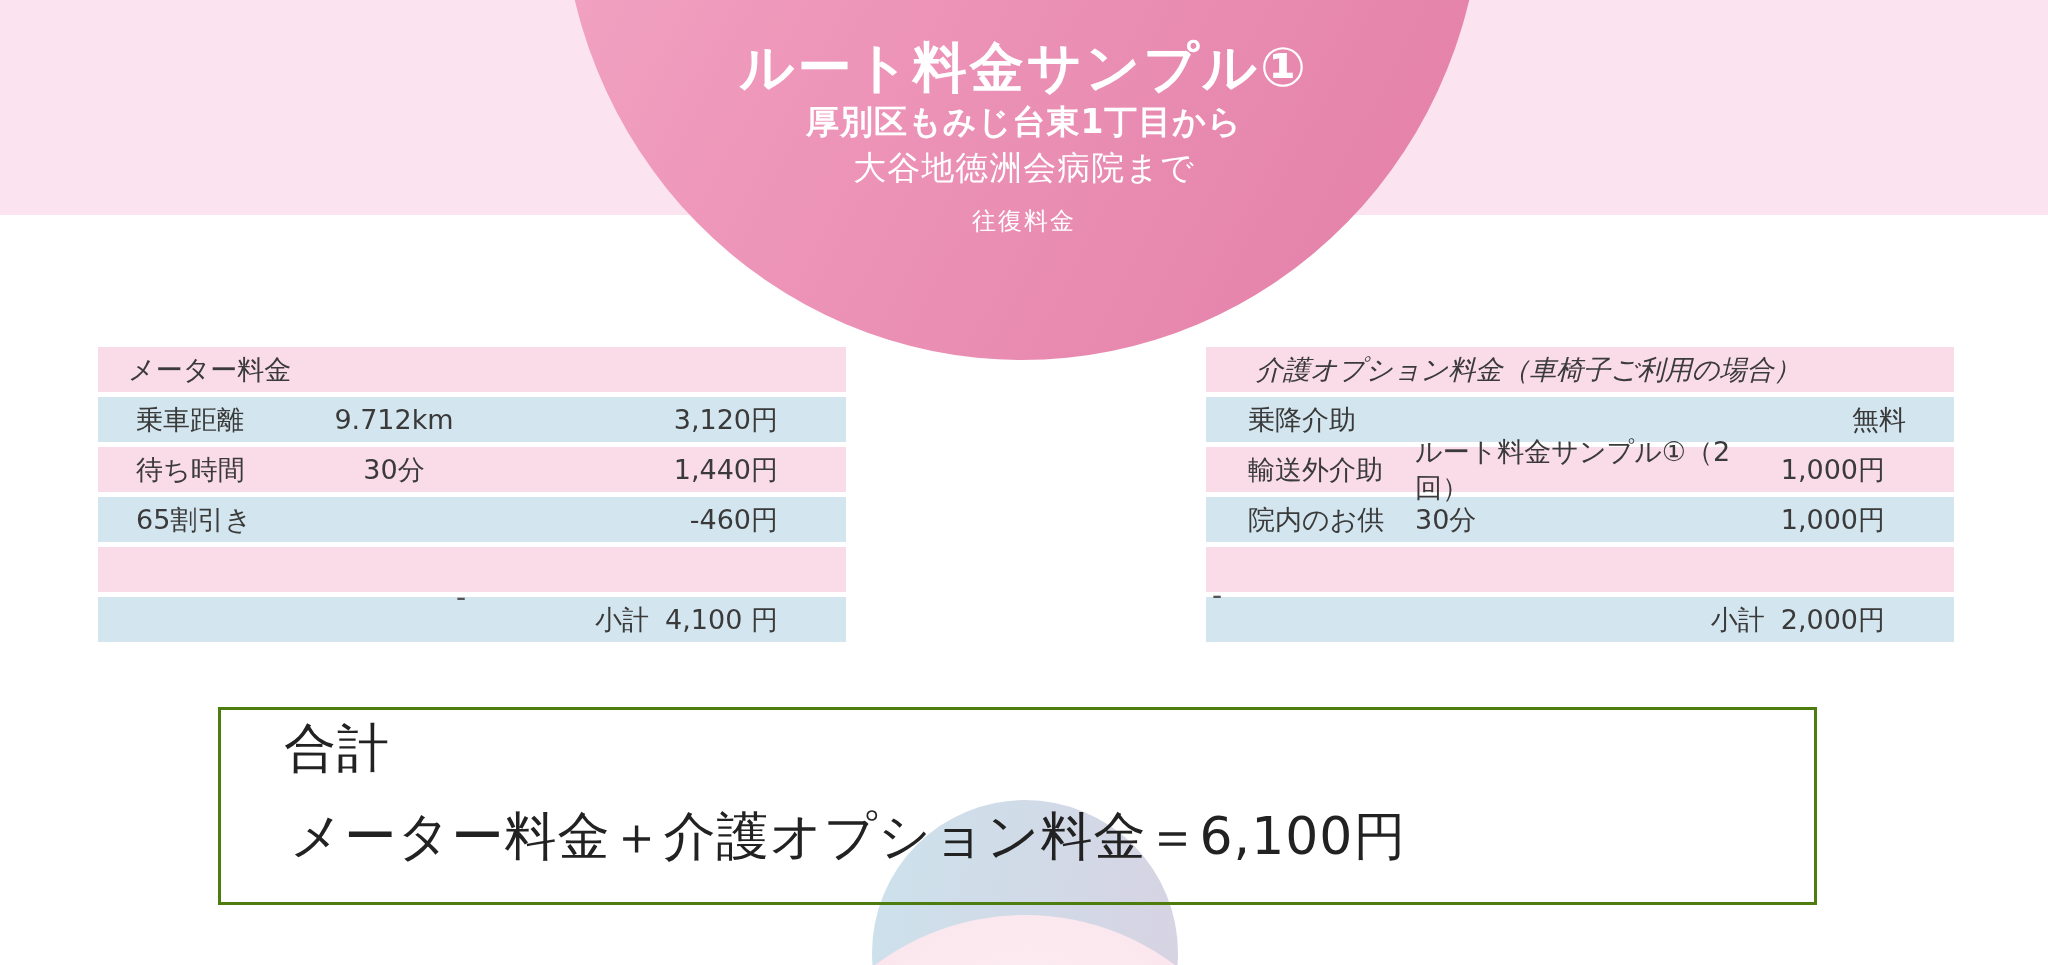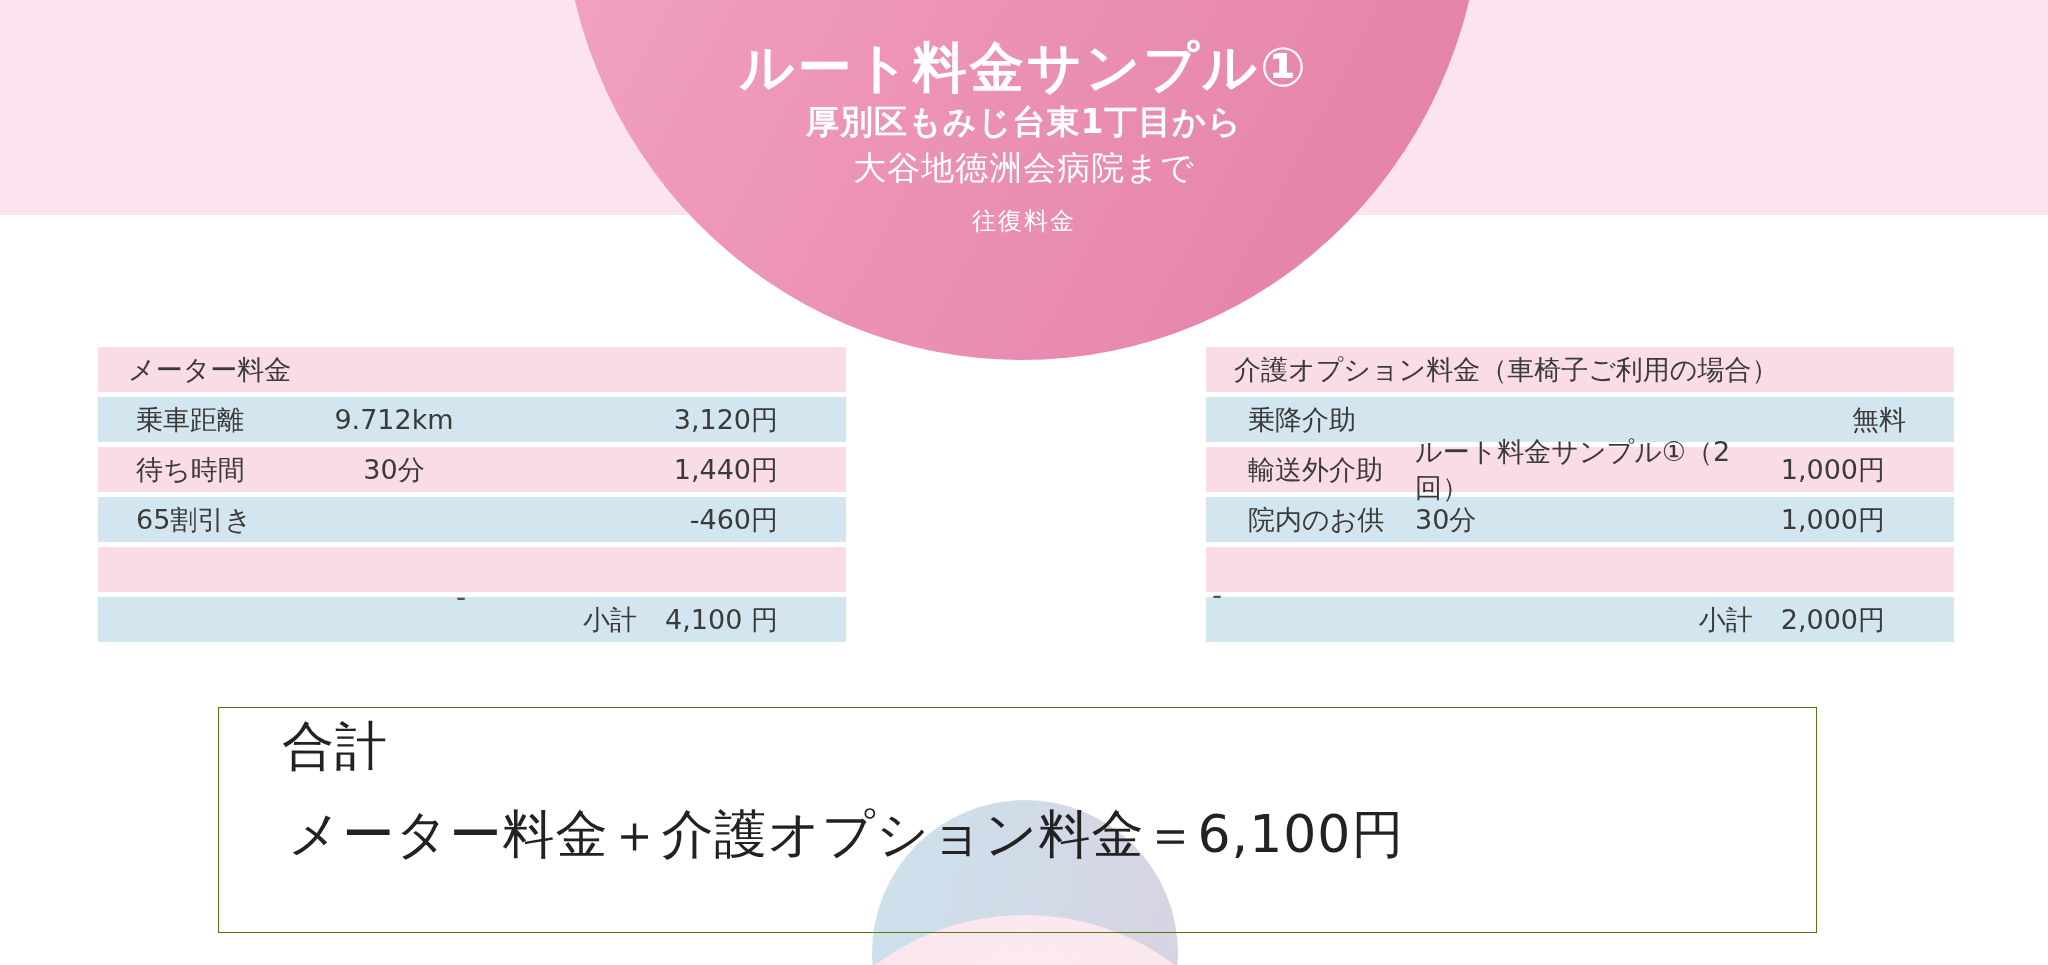--- a/index.html
+++ b/index.html
@@ -22,50 +22,50 @@
 
   
   .fee-table { position:absolute; top:347px; width:748px; z-index:2; }
   .left-table { left:98px; }
   .right-table { left:1206px; }
   .t-row { height:45px; margin-bottom:5px; display:flex; align-items:center; font-size:27px; color:#3a3a3a; }
   .bg-pink { background:#fadbe8; }
   .bg-blue { background:#d3e5ee; }
   .header-row { display:block; line-height:45px; }
   .left-table .header-row { padding-left:30px; }
-  .right-table .header-row { padding-left:28px; }
+  .right-table .header-row { padding-left:50px;font-style:italic; }
   .cell { box-sizing:border-box; }
   .left-table  .cell-label  { width:208px; padding-left:38px; }
   .right-table .cell-label  { width:209px; padding-left:42px; }
   .left-table  .cell-detail { width:176px; text-align:center; }
   .right-table .cell-detail { width:330px; text-align:left; }
   .cell-amount { flex:1; text-align:right; padding-right:68px; }
   .right-table .cell-amount { padding-right:69px; }
   .right-table .row-free .cell-amount { padding-right:48px; }
-  .subtotal-row { justify-content:flex-end; gap:28px; padding-right:68px; box-sizing:border-box; }
+  .subtotal-row { justify-content:flex-end; gap:16px; padding-right:68px; box-sizing:border-box; }
   .right-table .subtotal-row { padding-right:69px; }
   .empty-row { position:relative; }
   .dash-mark { position:absolute; font-size:28px; color:#555; z-index:2; line-height:1; }
   .dash-left  { left:456px; top:584px; }
   .dash-right { left:1212px; top:582px; }
 
   
   .circle-blue {
     position:absolute; left:872px; top:800px; width:306px; height:306px; border-radius:50%;
     background:linear-gradient(100deg,#cce2ec 0%,#d2d9e7 55%,#d8d2e2 100%); z-index:1;
   }
   .circle-pink {
     position:absolute; left:775px; top:915px; width:500px; height:500px; border-radius:50%;
     background:radial-gradient(circle at 50% 25%,#fdeef3 0%,#fae2eb 55%,#f7d5e2 100%); z-index:1;
   }
 
   
   .total-box {
-    position:absolute; left:218px; top:707px; width:1599px; height:226px;
-    border:1px solid #4d7c0f; box-sizing:border-box; background:transparent; z-index:3;
+    position:absolute; left:218px; top:707px; width:1599px; height:198px;
+    border:3px solid #4d7c0f; box-sizing:border-box; background:transparent; z-index:3;
   }
   .total-label   { position:absolute; left:63px; top:4px;  font-size:52px; font-weight:500; color:#222222; letter-spacing:1px; }
   .total-formula { position:absolute; left:69px; top:92px; font-size:52px; font-weight:500; color:#222222; letter-spacing:1px; }
 </style>
 </head>
 <body>
 
 <div class="page">
 
   <div class="top-band"></div>

